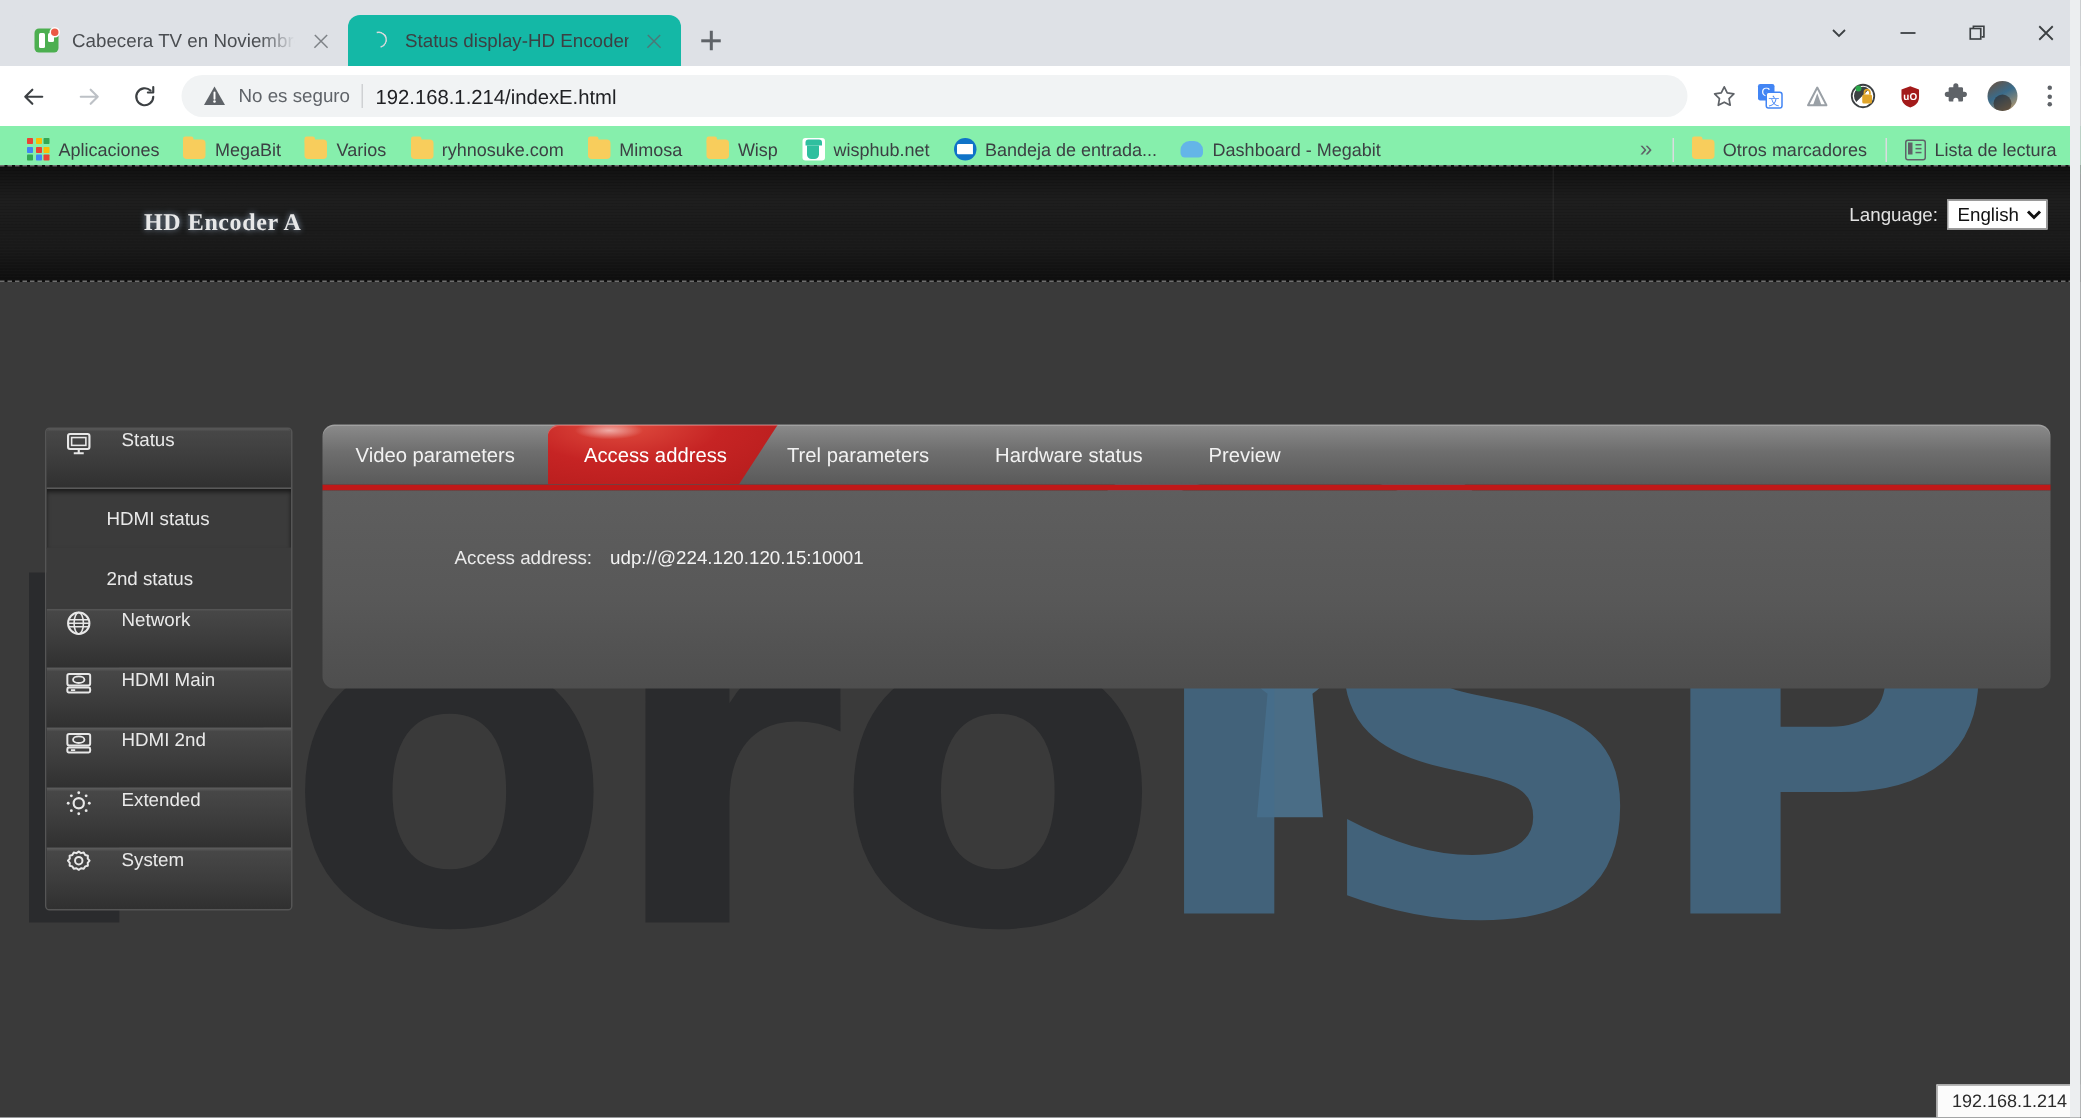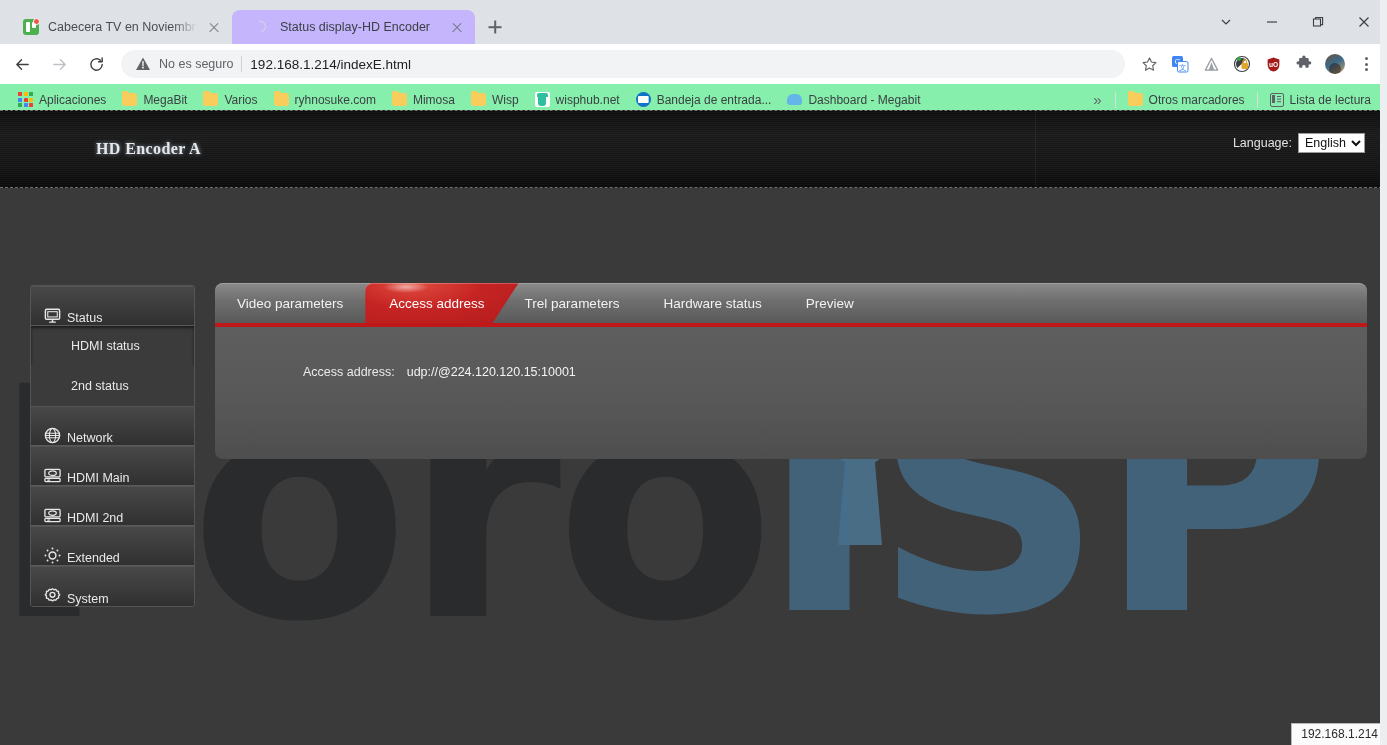--- a/index.html
+++ b/index.html
@@ -19,21 +19,21 @@
     position: relative;
   }
   .tab {
     height: 34px; display: flex; align-items: center; gap: 9px;
     padding: 0 10px 0 13px; position: relative;
     font-size: 12.5px; color: #3c4043; border-radius: 8px 8px 0 0;
     min-width: 0;
   }
   .tab.inactive { background: #dee1e6; width: 222px; }
   .tab.inactive .tab-title { color: #4a4d51; }
-  .tab.active { background: #c4b5fd; width: 243px; text-align: center; }
+  .tab.active { background: #14b8a6; width: 222px; }
   .tab-title {
     flex: 1; white-space: nowrap; overflow: hidden;
     font-size: 12.5px; line-height: 16px;
   }
   .tab.inactive .tab-title {
     -webkit-mask-image: linear-gradient(to right,#000 84%,transparent 100%);
     mask-image: linear-gradient(to right,#000 84%,transparent 100%);
   }
   .tab-close {
     width: 16px; height: 16px; flex: 0 0 16px; position: relative;
@@ -238,21 +238,21 @@
 
   .page-body { position: relative; z-index: 2; height: 557px; }
 
   
   .sidebar {
     position: absolute; left: 30px; top: 97px; width: 165px;
     border: 1px solid #555; border-radius: 3px; overflow: hidden;
     z-index: 4;
   }
   .side-item {
-    height: 40px; display: flex; align-items: flex-end; gap: 5px;
+    height: 40px; display: flex; align-items: flex-start; gap: 19px;
     padding-left: 12px;
     background: linear-gradient(180deg,#484848 0%,#3d3d3d 50%,#303030 100%);
     border-bottom: 1px solid #5a5a5a;
     box-shadow: inset 0 1px 0 rgba(255,255,255,.07);
     color: #e9e9e9; font-size: 12.5px;
   }
   .side-item:last-child { border-bottom: none; }
   .side-sub {
     height: 40px; display: flex; align-items: center; padding-left: 40px;
     background: #3b3b3b; color: #e9e9e9; font-size: 12.5px;

